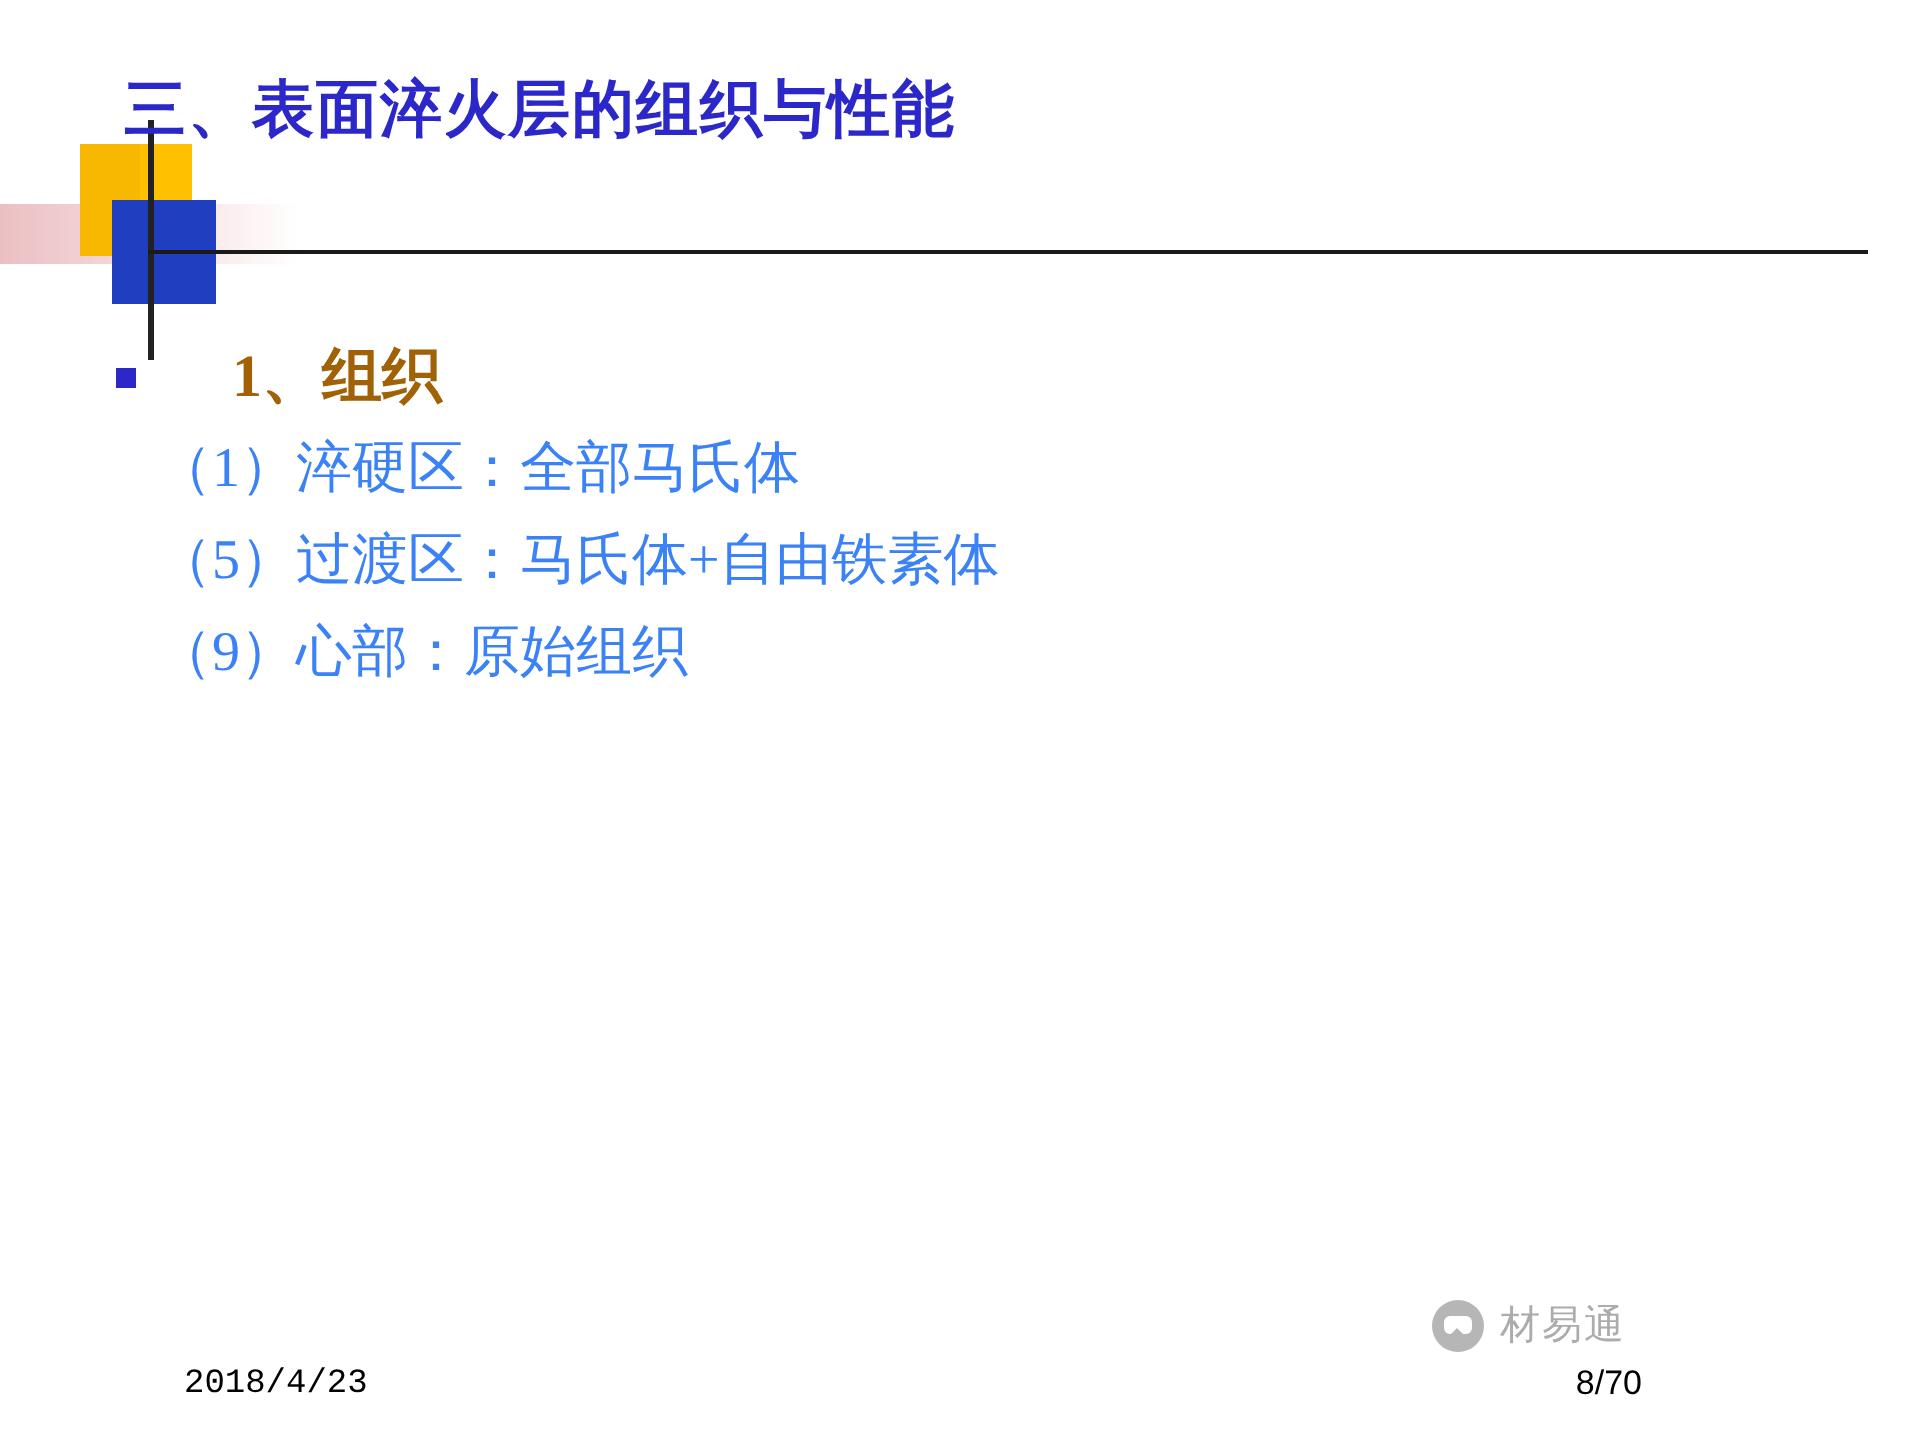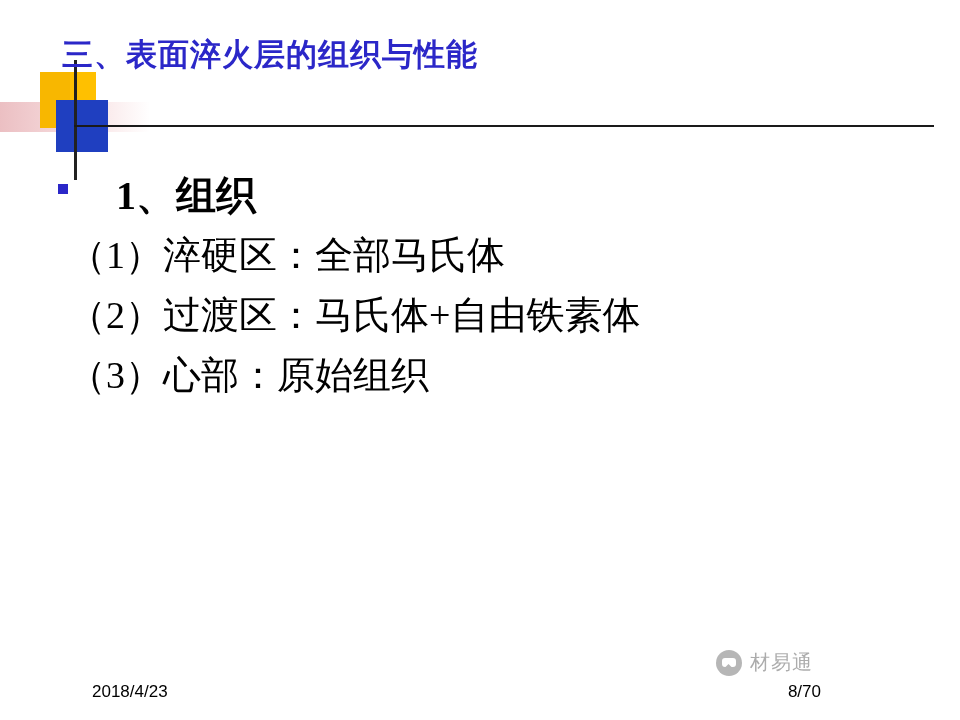--- a/index.html
+++ b/index.html
@@ -103,43 +103,43 @@
   }
   .bullet-mark {
     width: 10px;
     height: 10px;
     background: #2b27c8;
     margin-top: 16px;
     margin-right: 48px;
     flex: 0 0 auto;
   }
   .bullet-text {
-    font-size: 40px;
+    font-size: 30px;
     line-height: 1.38;
-    color: #000000;
+    color: #a16207;
     font-weight: bold;
   }
   .bullet-text.normal {
     font-weight: normal;
   }
   .para {
-    font-size: 38px;
+    font-size: 28px;
     line-height: 1.42;
-    color: #000000;
-    margin: 6px 0 6px 10px;
+    color: #3b82f6;
+    margin: 6px 0 6px 20px;
   }
 
   
   .footer-date {
     position: absolute;
     left: 92px;
     bottom: 18px;
     font-size: 17px;
     color: #000000;
-    font-family: Liberation Sans, sans-serif;
+    font-family: Liberation Mono, monospace;
   }
   .footer-page {
     position: absolute;
     right: 30px;
     bottom: 18px;
     font-size: 17px;
     color: #000000;
     font-family: "Liberation Sans", sans-serif;
   }
 
@@ -206,22 +206,22 @@
 
   <div class="body">
 
     <div class="bullet-row">
       <span class="bullet-mark"></span>
       <span class="bullet-text">1、组织</span>
     </div>
 
 
     <div class="para">（1）淬硬区：全部马氏体</div>
-    <div class="para">（2）过渡区：马氏体+自由铁素体</div>
-    <div class="para">（3）心部：原始组织</div>
+    <div class="para">（5）过渡区：马氏体+自由铁素体</div>
+    <div class="para">（9）心部：原始组织</div>
 
   </div>
 
   <div class="footer-date">2018/4/23</div>
   <div class="footer-page">8/70</div>
 
   <div class="watermark">
     <span class="wm-circle"></span>
     <span class="wm-text">材易通</span>
   </div>

